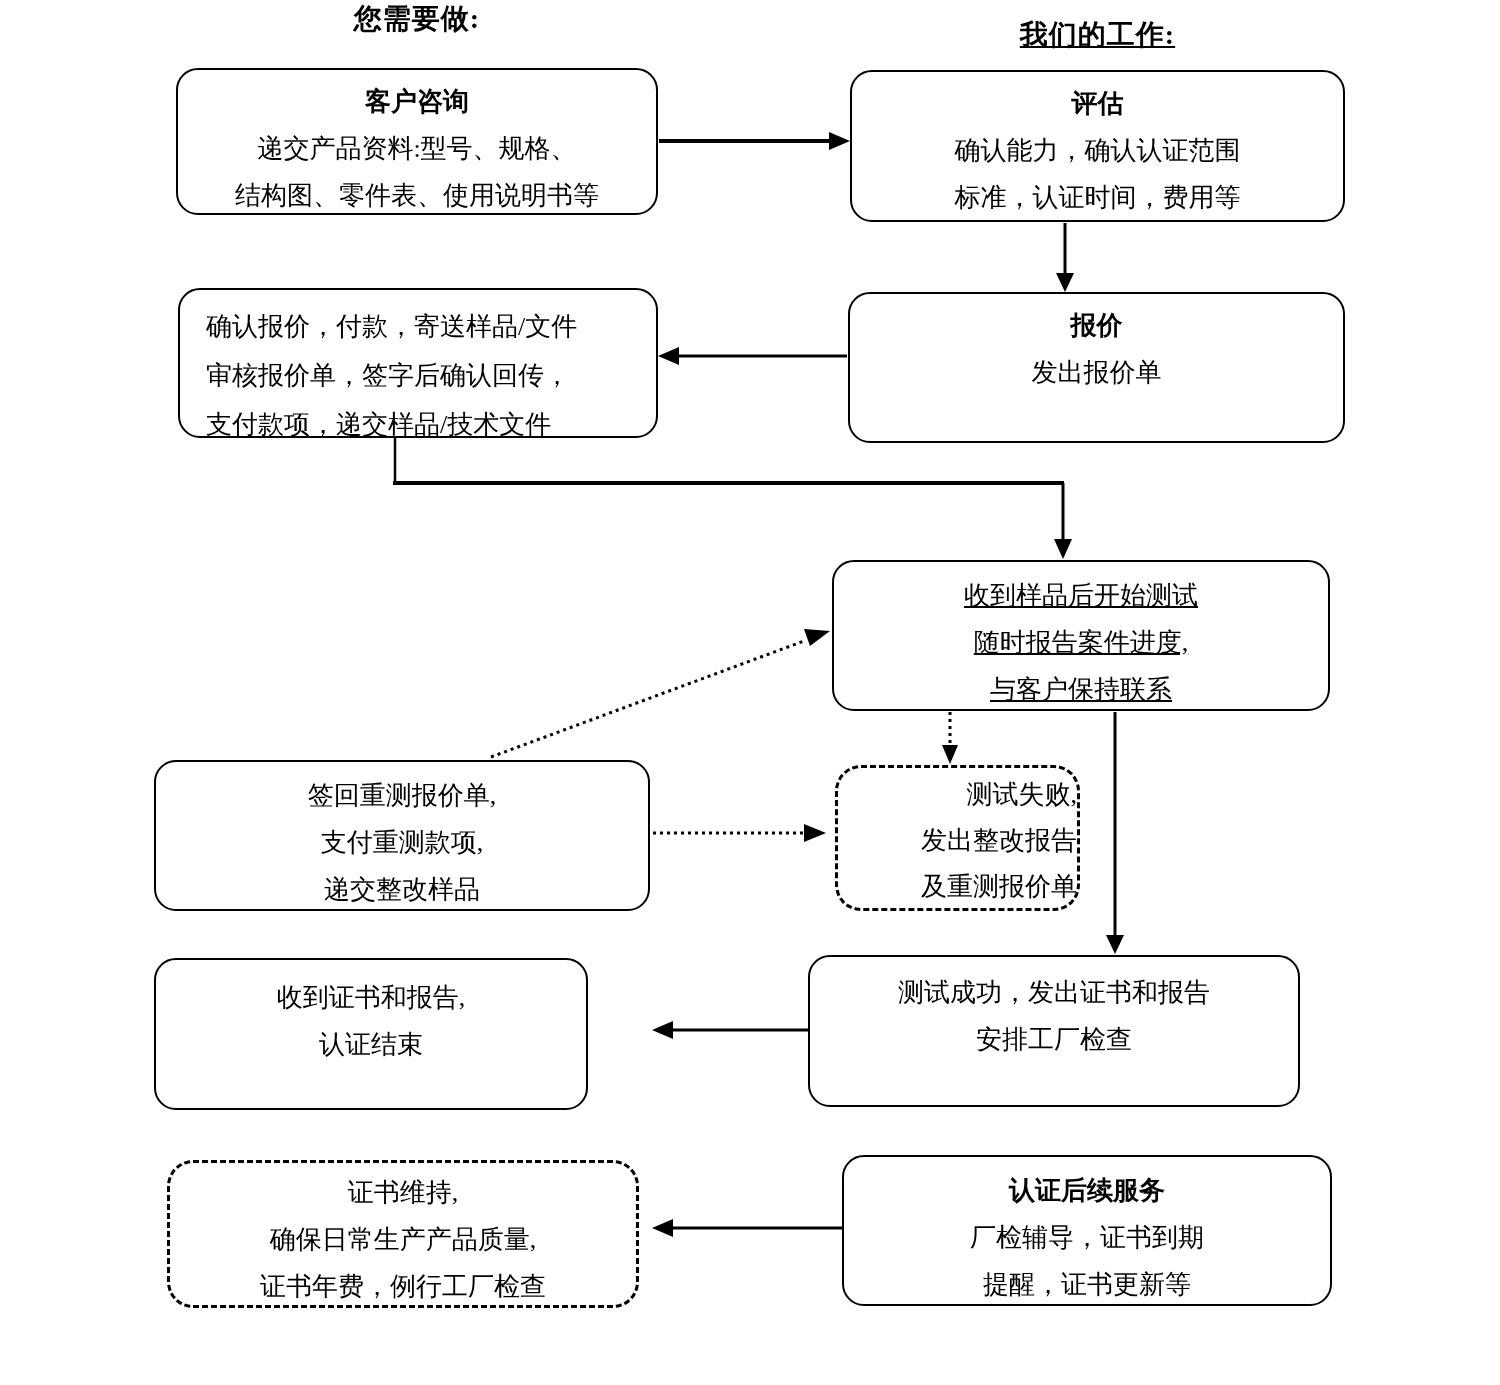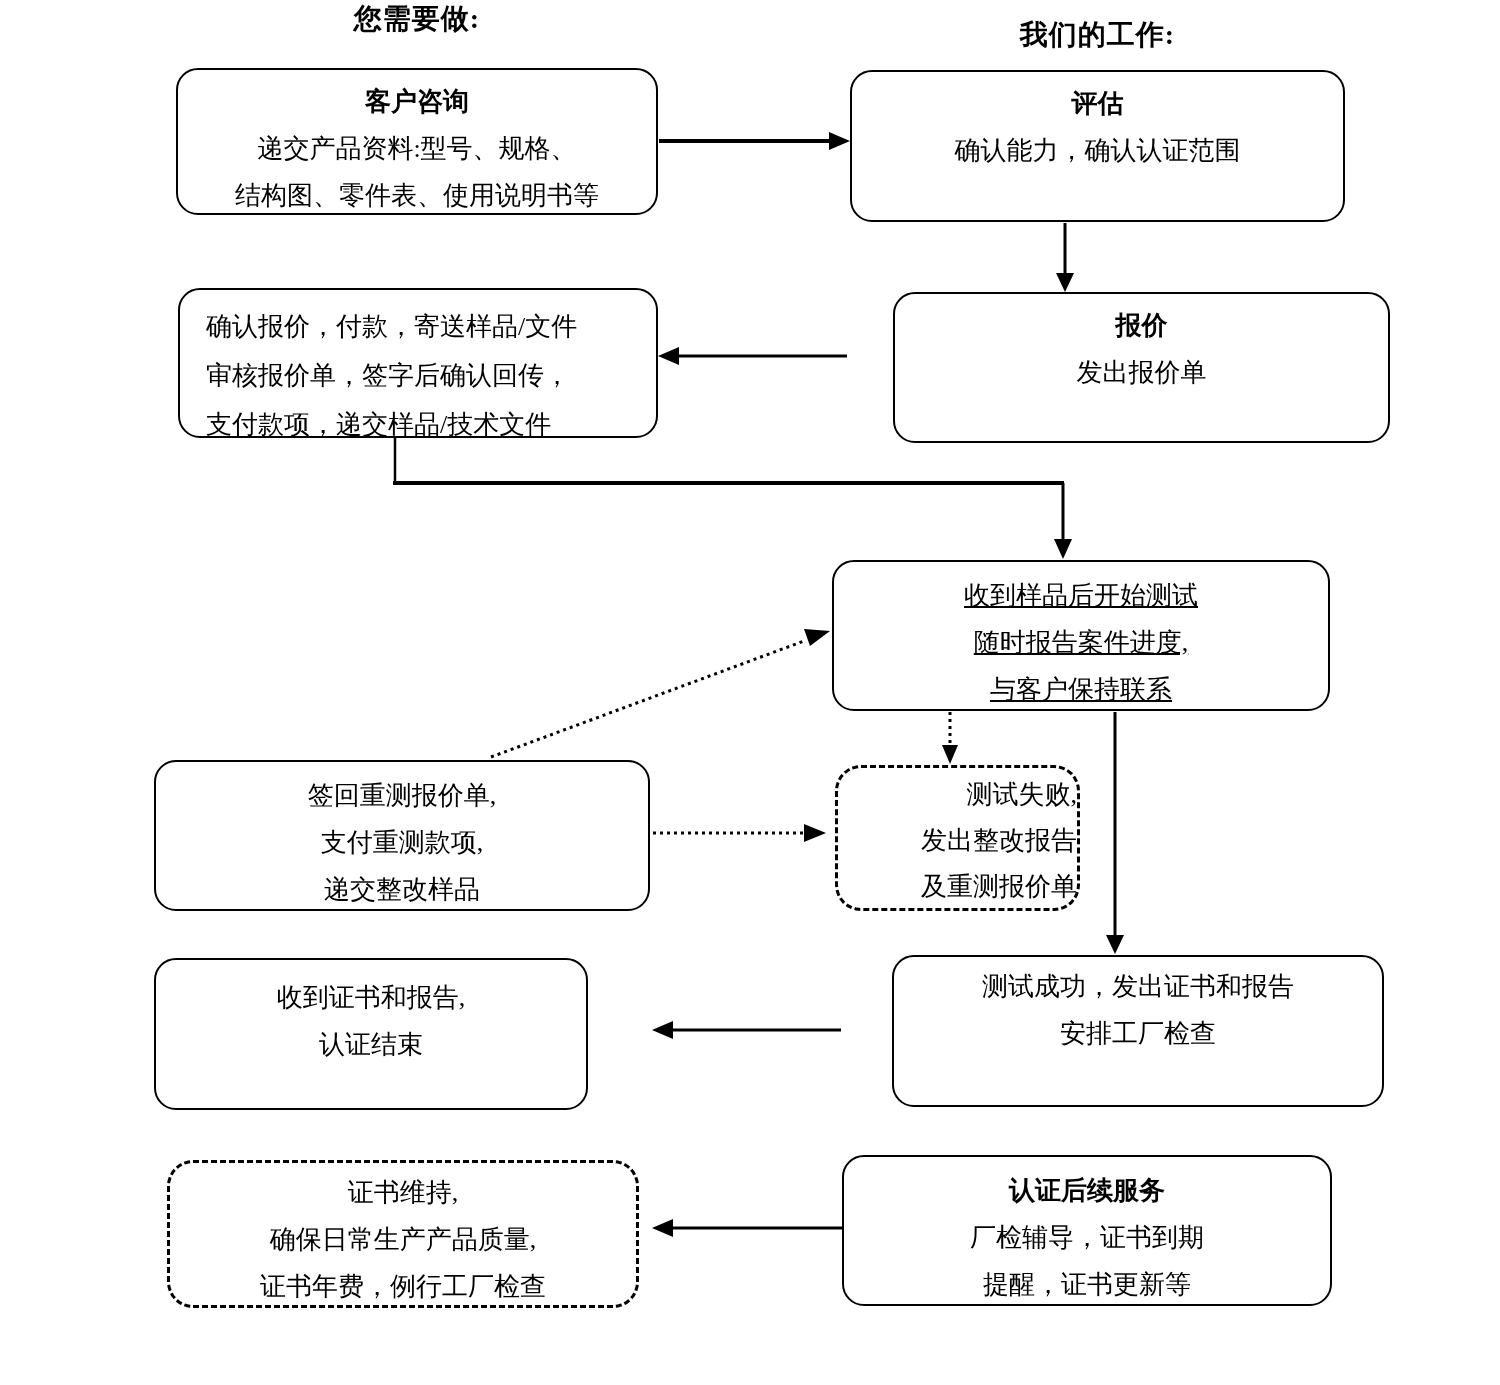--- a/index.html
+++ b/index.html
@@ -7,39 +7,39 @@
     position:relative; width:1500px; height:1385px; background:#ffffff;
     color:#000000; font-family:"Liberation Serif","DejaVu Serif",serif;
     overflow:hidden;
   }
   .connectors { position:absolute; left:0; top:0; width:1500px; height:1385px; }
   .col-header {
     position:absolute; font-weight:bold; font-size:28px; text-align:center;
     letter-spacing:1px;
   }
   .hdr-left  { left:176px; top:0; width:482px; }
-  .hdr-right { left:850px; top:16px; width:495px; }
+  .hdr-right { left:850px; top:16px; width:495px;text-decoration:underline; }
   .node {
     position:absolute; box-sizing:border-box;
     border:2.5px solid #000; border-radius:22px;
     text-align:center; font-size:26px; line-height:47px; padding-top:10px;
     background:#ffffff;
   }
   .node.dashed { border:3.5px dashed #000; border-radius:26px; }
   .node .title { font-weight:bold; }
   .node.left-align { text-align:left; padding-left:26px; }
 
   .n1  { left:176px; top:68px;  width:482px; height:147px; padding-top:8px;  }
   .n2  { left:850px; top:70px;  width:495px; height:152px; padding-top:8px;text-align:center;  }
   .n3  { left:178px; top:288px; width:480px; height:150px; padding-top:12px; line-height:49px; }
-  .n4  { left:848px; top:292px; width:497px; height:151px; padding-top:8px;margin-left:45px;  }
+  .n4  { left:848px; top:292px; width:497px; height:151px; padding-top:8px;  }
   .n5  { left:832px; top:560px; width:498px; height:151px; padding-top:10px;text-decoration:underline; }
   .n6  { left:154px; top:760px; width:496px; height:151px; padding-top:10px; }
   .n7  { left:835px; top:765px; width:245px; height:146px; padding-top:4px; line-height:46px;text-align:right; }
-  .n8  { left:892px; top:955px; width:492px; height:152px; padding-top:6px; }
+  .n8  { left:808px; top:955px; width:492px; height:152px; padding-top:12px; }
   .n9  { left:154px; top:958px; width:434px; height:152px; padding-top:14px; }
   .n10 { left:842px; top:1155px; width:490px; height:151px; padding-top:10px; }
   .n11 { left:167px; top:1160px; width:472px; height:148px; padding-top:6px; }
 </style>
 </head>
 <body>
 
 <div class="canvas">
 
   <svg class="connectors" viewBox="0 0 1500 1385" xmlns="http://www.w3.org/2000/svg">
@@ -102,20 +102,21 @@
 
   <div class="node n1">
     <div class="title">客户咨询</div>
     <div class="line">递交产品资料:型号、规格、</div>
     <div class="line">结构图、零件表、使用说明书等</div>
   </div>
 
   <div class="node n2">
     <div class="title">评估</div>
     <div class="line">确认能力，确认认证范围</div>
+    <div class="line">标准，认证时间，费用等</div>
   </div>
 
   <div class="node n3 left-align">
     <div class="line">确认报价，付款，寄送样品/文件</div>
     <div class="line">审核报价单，签字后确认回传，</div>
     <div class="line">支付款项，递交样品/技术文件</div>
   </div>
 
   <div class="node n4">
     <div class="title">报价</div>

